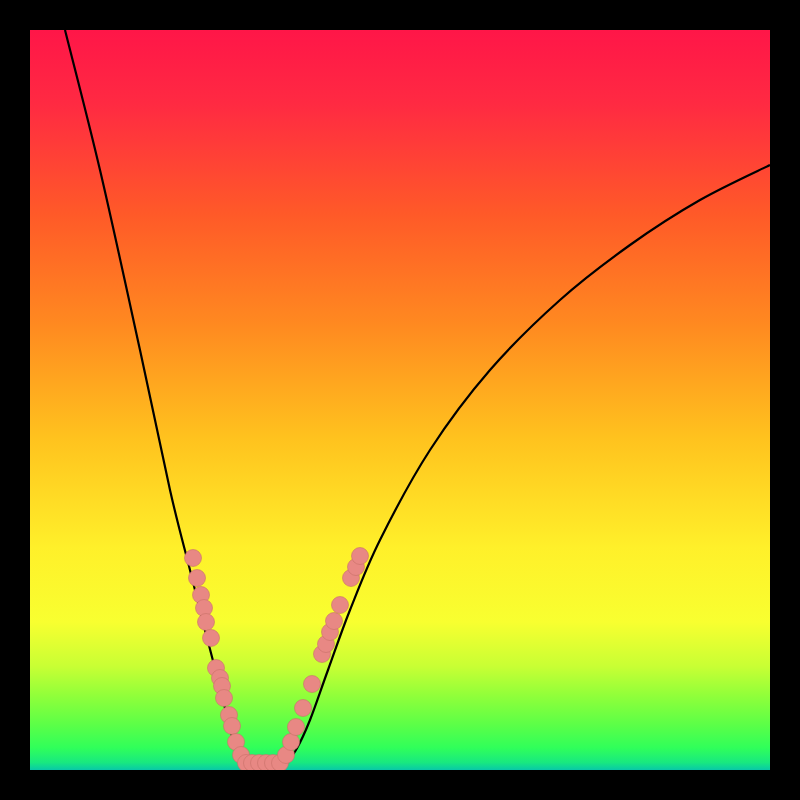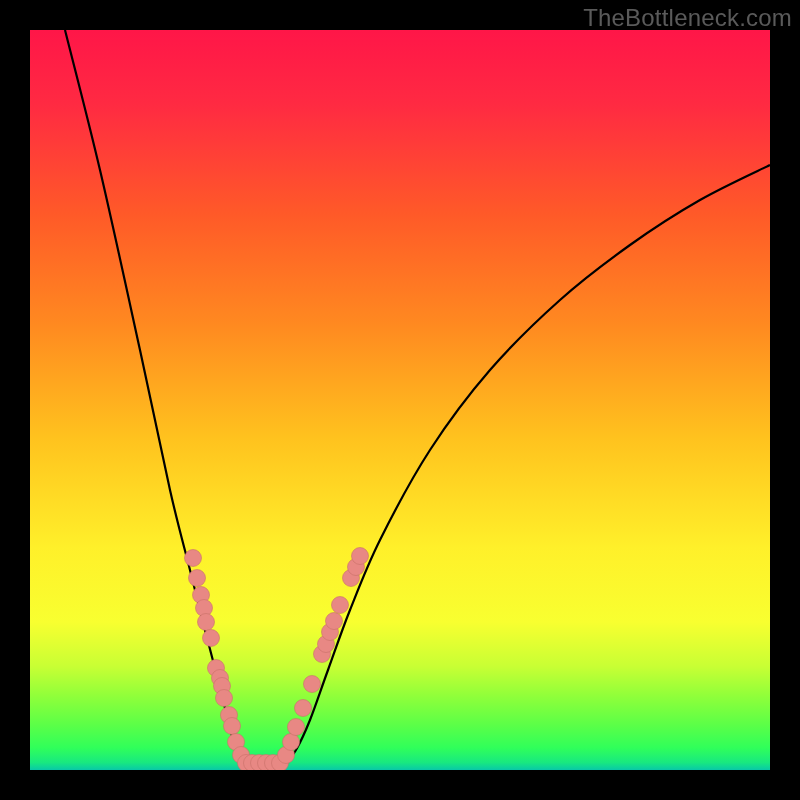--- a/index.html
+++ b/index.html
@@ -53,21 +53,20 @@
     left: 0;
     top: 0;
     width: 740px;
     height: 740px;
   }
 </style>
 </head>
 <body>
 
 <div class="chart-container">
-  <div class="watermark">TheBottleneck.com</div>
   <div class="plot-area">
     <svg class="curve" viewBox="0 0 740 740" preserveAspectRatio="none">
       <path id="curve-path" fill="none" stroke="#000000" stroke-width="2.2" d="M 35 0 C 40.8 23.3, 57.5 86.7, 70 140 C 82.5 193.3, 98.3 266.7, 110 320 C 121.7 373.3, 131.7 423.3, 140 460 C 148.3 496.7, 154.2 516.7, 160 540 C 165.8 563.3, 170.3 581.7, 175 600 C 179.7 618.3, 184.2 635.0, 188 650 C 191.8 665.0, 195.0 678.3, 198 690 C 201.0 701.7, 203.3 712.5, 206 720 C 208.7 727.5, 211.0 731.7, 214 735 C 217.0 738.3, 219.3 739.2, 224 740 C 228.7 740.8, 237.0 740.8, 242 740 C 247.0 739.2, 250.0 738.3, 254 735 C 258.0 731.7, 261.7 727.5, 266 720 C 270.3 712.5, 274.7 703.3, 280 690 C 285.3 676.7, 291.3 658.3, 298 640 C 304.7 621.7, 311.3 601.7, 320 580 C 328.7 558.3, 336.7 536.7, 350 510 C 363.3 483.3, 381.7 448.3, 400 420 C 418.3 391.7, 438.3 365.0, 460 340 C 481.7 315.0, 506.7 290.8, 530 270 C 553.3 249.2, 576.7 231.7, 600 215 C 623.3 198.3, 646.7 183.3, 670 170 C 693.3 156.7, 728.3 140.8, 740 135 "></path>
       <g id="dots">
           <circle cx="163" cy="528" r="8.5" fill="#e88884" stroke="#c87068" stroke-width="0.6"></circle>
           <circle cx="167" cy="548" r="8.5" fill="#e88884" stroke="#c87068" stroke-width="0.6"></circle>
           <circle cx="171" cy="565" r="8.5" fill="#e88884" stroke="#c87068" stroke-width="0.6"></circle>
           <circle cx="174" cy="578" r="8.5" fill="#e88884" stroke="#c87068" stroke-width="0.6"></circle>
           <circle cx="176" cy="592" r="8.5" fill="#e88884" stroke="#c87068" stroke-width="0.6"></circle>
           <circle cx="181" cy="608" r="8.5" fill="#e88884" stroke="#c87068" stroke-width="0.6"></circle>

